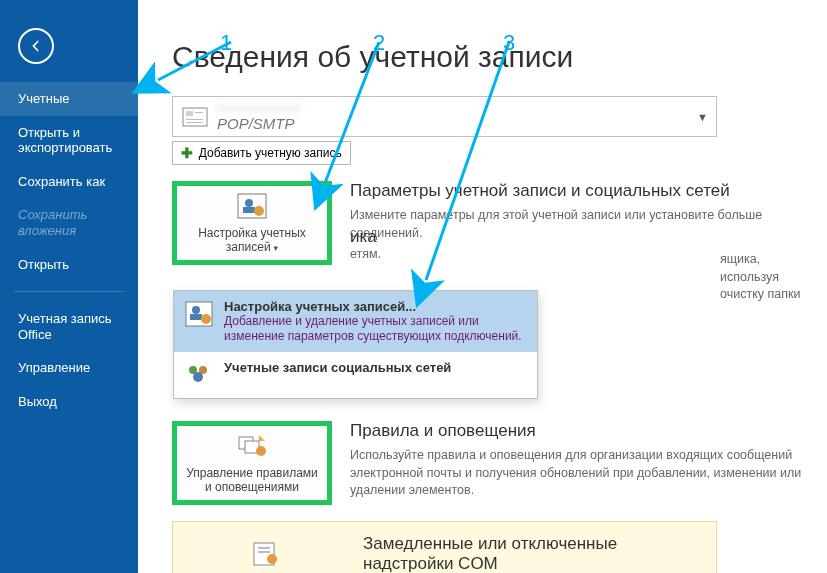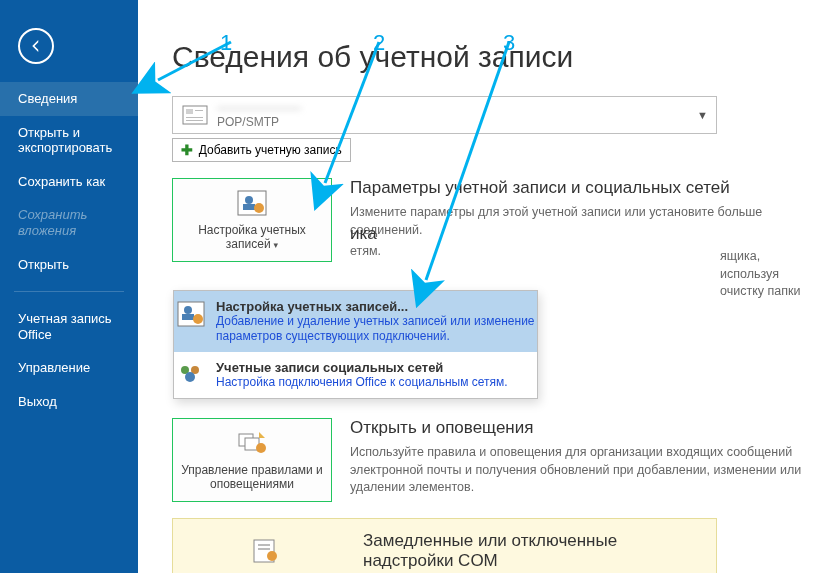--- a/index.html
+++ b/index.html
@@ -17,41 +17,41 @@
   .nav-item.disabled { color: #7ba6c9; cursor: default; font-style: italic; }
   .nav-sep { border-top: 1px solid #3a7bb4; margin: 10px 14px; }
 
   .main { position: absolute; left: 138px; top: 0; right: 0; bottom: 0; padding: 40px 24px 0 34px; background: #fff; }
   .page-title { font-size: 30px; font-weight: 300; color: #333; margin-bottom: 22px; }
 
   .acct-box { border: 1px solid #bfbfbf; display: flex; align-items: center; padding: 4px 8px; width: 545px; justify-content: space-between; }
   .acct-left { display: flex; align-items: center; }
   .acct-icon { width: 28px; height: 22px; margin-right: 8px; display: flex; align-items: center; justify-content: center; }
   .acct-info .blur { filter: blur(3px); color: #999; font-size: 12px; }
-  .acct-info .proto { font-size: 12px; color: #777; }
+  .acct-info .proto { font-size: 15px; color: #777; font-style: italic; }
   .acct-drop { color: #555; font-size: 11px; }
 
   .add-acct { margin-top: 4px; border: 1px solid #b5b5b5; padding: 3px 8px; display: inline-flex; align-items: center; font-size: 12px; background: #fff; cursor: pointer; }
   .add-acct .plus { color: #2a8a2a; font-weight: bold; margin-right: 6px; font-size: 14px; }
 
   .row { display: flex; margin-top: 16px; }
-  .tile { width: 160px; min-height: 84px; border: 1px solid #22c55e; background: #fdfdfd; display: flex; flex-direction: column; align-items: center; justify-content: center; padding: 6px; text-align: center; font-size: 12px; color: #444; cursor: pointer; }
+  .tile { width: 160px; min-height: 84px; border: 5px solid #22c55e; background: #fdfdfd; display: flex; flex-direction: column; align-items: center; justify-content: center; padding: 6px; text-align: center; font-size: 12px; color: #444; cursor: pointer; }
   .tile .icon-box { width: 30px; height: 28px; margin-bottom: 6px; display: flex; align-items: center; justify-content: center; }
   .tile .caret { font-size: 9px; color: #555; margin-left: 3px; }
 
   .desc { margin-left: 18px; flex: 1; }
   .desc h3 { font-size: 17px; font-weight: 400; color: #333; margin-bottom: 6px; }
   .desc p { font-size: 12.5px; color: #666; line-height: 1.4; }
 
   .menu-pop { position: absolute; left: 173px; top: 290px; width: 365px; background: #fff; border: 1px solid #bfbfbf; box-shadow: 2px 4px 10px rgba(0,0,0,.15); z-index: 5; }
-  .menu-row { display: flex; padding: 8px 2px; cursor: pointer; }
+  .menu-row { display: flex; padding: 8px 10px; cursor: pointer; }
   .menu-row.hover { background: #b6d4ee; }
   .menu-ico { width: 30px; height: 30px; margin-right: 10px; flex-shrink: 0; display: flex; align-items: center; justify-content: center; }
   .menu-txt .t { font-size: 13px; font-weight: 600; color: #333; }
-  .menu-txt .s { font-size: 12px; color: #1d4ed8; line-height: 1.25; }
+  .menu-txt .s { font-size: 12px; color: #701a75; line-height: 1.25; }
 
   .yellow-row { display: flex; margin-top: 16px; background: #fef9df; border: 1px solid #e6dd9a; padding: 12px 12px 4px 12px; width: 545px; }
 
   .arrow-layer { position: absolute; left:0; top:0; pointer-events:none; z-index: 10; }
   .num-label { position: absolute; font-size: 22px; font-weight: 400; color: #00a6e8; pointer-events:none; z-index: 11; }
 </style>
 </head>
 <body>
 
 <div class="top-bar">
@@ -60,21 +60,21 @@
     <span>Outlook</span>
   </div>
 </div>
 
 <div class="sidebar">
   <div class="back-btn">
     <svg width="18" height="18" viewBox="0 0 24 24">
         <path d="M15 4l-8 8 8 8v-3l-5-5 5-5z"></path>
       </svg>
   </div>
-  <div class="nav-item selected">Сведения</div>
+  <div class="nav-item selected">Учетные</div>
   <div class="nav-item">Открыть и экспортировать</div>
   <div class="nav-item">Сохранить как</div>
   <div class="nav-item disabled">Сохранить вложения</div>
   <div class="nav-item">Открыть</div>
   <div class="nav-sep"></div>
   <div class="nav-item">Учетная запись Office</div>
   <div class="nav-item">Управление</div>
   <div class="nav-item">Выход</div>
 </div>
 
@@ -143,21 +143,21 @@
         <svg width="30" height="26" viewBox="0 0 30 26">
             <rect x="2" y="4" width="14" height="12" fill="#fff" stroke="#888"></rect>
             <rect x="8" y="8" width="14" height="12" fill="#fff" stroke="#888"></rect>
             <polygon points="22,2 28,8 22,8" fill="#e8b44a"></polygon>
             <circle cx="24" cy="18" r="5" fill="#e39b3d"></circle>
           </svg>
       </div>
       <div>Управление правилами и оповещениями</div>
     </div>
     <div class="desc">
-      <h3>Открыть и оповещения</h3>
+      <h3>Правила и оповещения</h3>
       <p>Используйте правила и оповещения для организации входящих сообщений электронной почты и получения обновлений при добавлении, изменении или удалении элементов.</p>
     </div>
   </div>
 
   
   <div class="yellow-row">
     <div class="tile" style="background:transparent;border:none;width:160px;min-height:40px;">
       <div class="icon-box">
         <svg width="30" height="26" viewBox="0 0 30 26">
             <rect x="4" y="2" width="20" height="22" fill="#fff" stroke="#888"></rect>
@@ -191,21 +191,20 @@
   <div class="menu-row">
     <div class="menu-ico">
       <svg width="28" height="24" viewBox="0 0 28 24">
           <circle cx="8" cy="7" r="4" fill="#5a9b4c"></circle>
           <circle cx="18" cy="7" r="4" fill="#c7883b"></circle>
           <circle cx="13" cy="14" r="5" fill="#4a80b5"></circle>
         </svg>
     </div>
     <div class="menu-txt">
       <div class="t">Учетные записи социальных сетей</div>
-      <div class="s">Настройка подключения Office к социальным сетям.</div>
     </div>
   </div>
 </div>
 
 <svg class="arrow-layer" width="827" height="573">
   <defs>
     <marker id="ah" markerWidth="12" markerHeight="12" refX="2" refY="6" orient="auto">
       <path d="M0,0 L12,6 L0,12 L3,6 z" fill="#00b2ef"></path>
     </marker>
   </defs>

